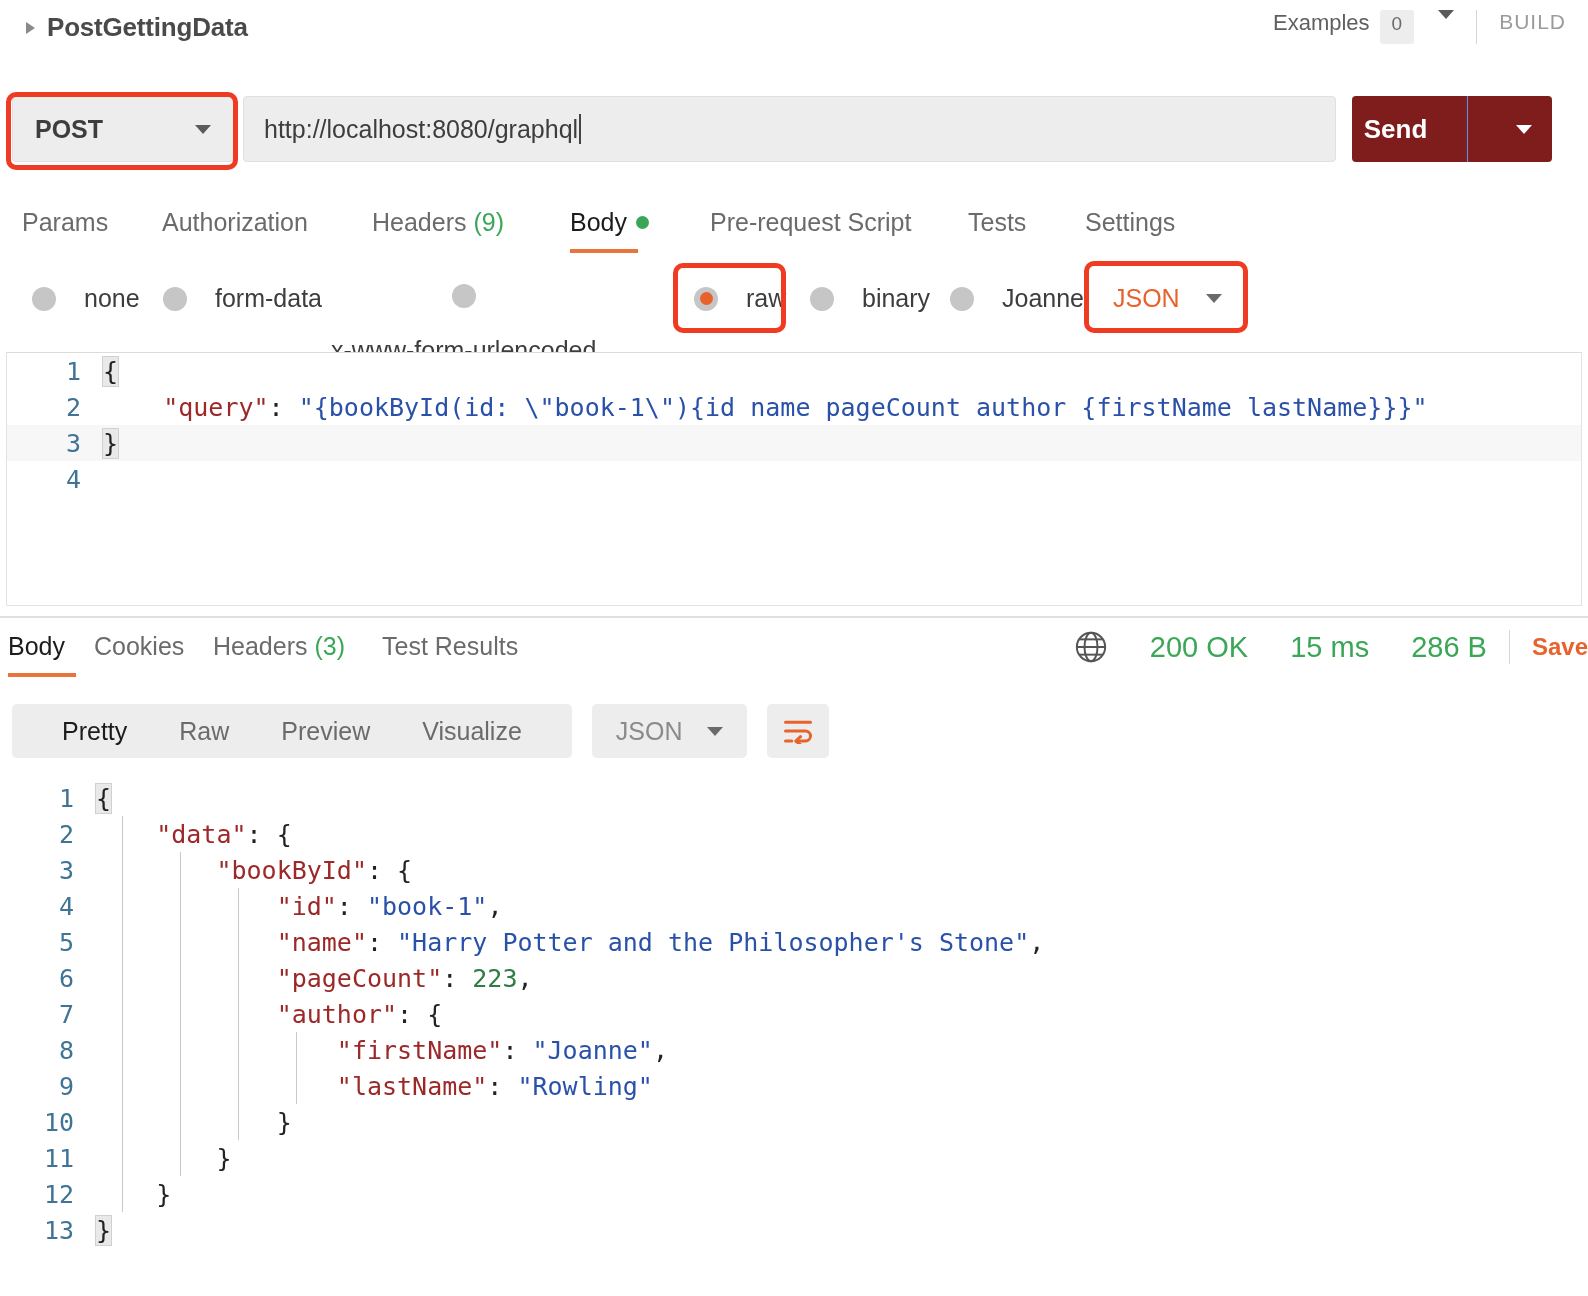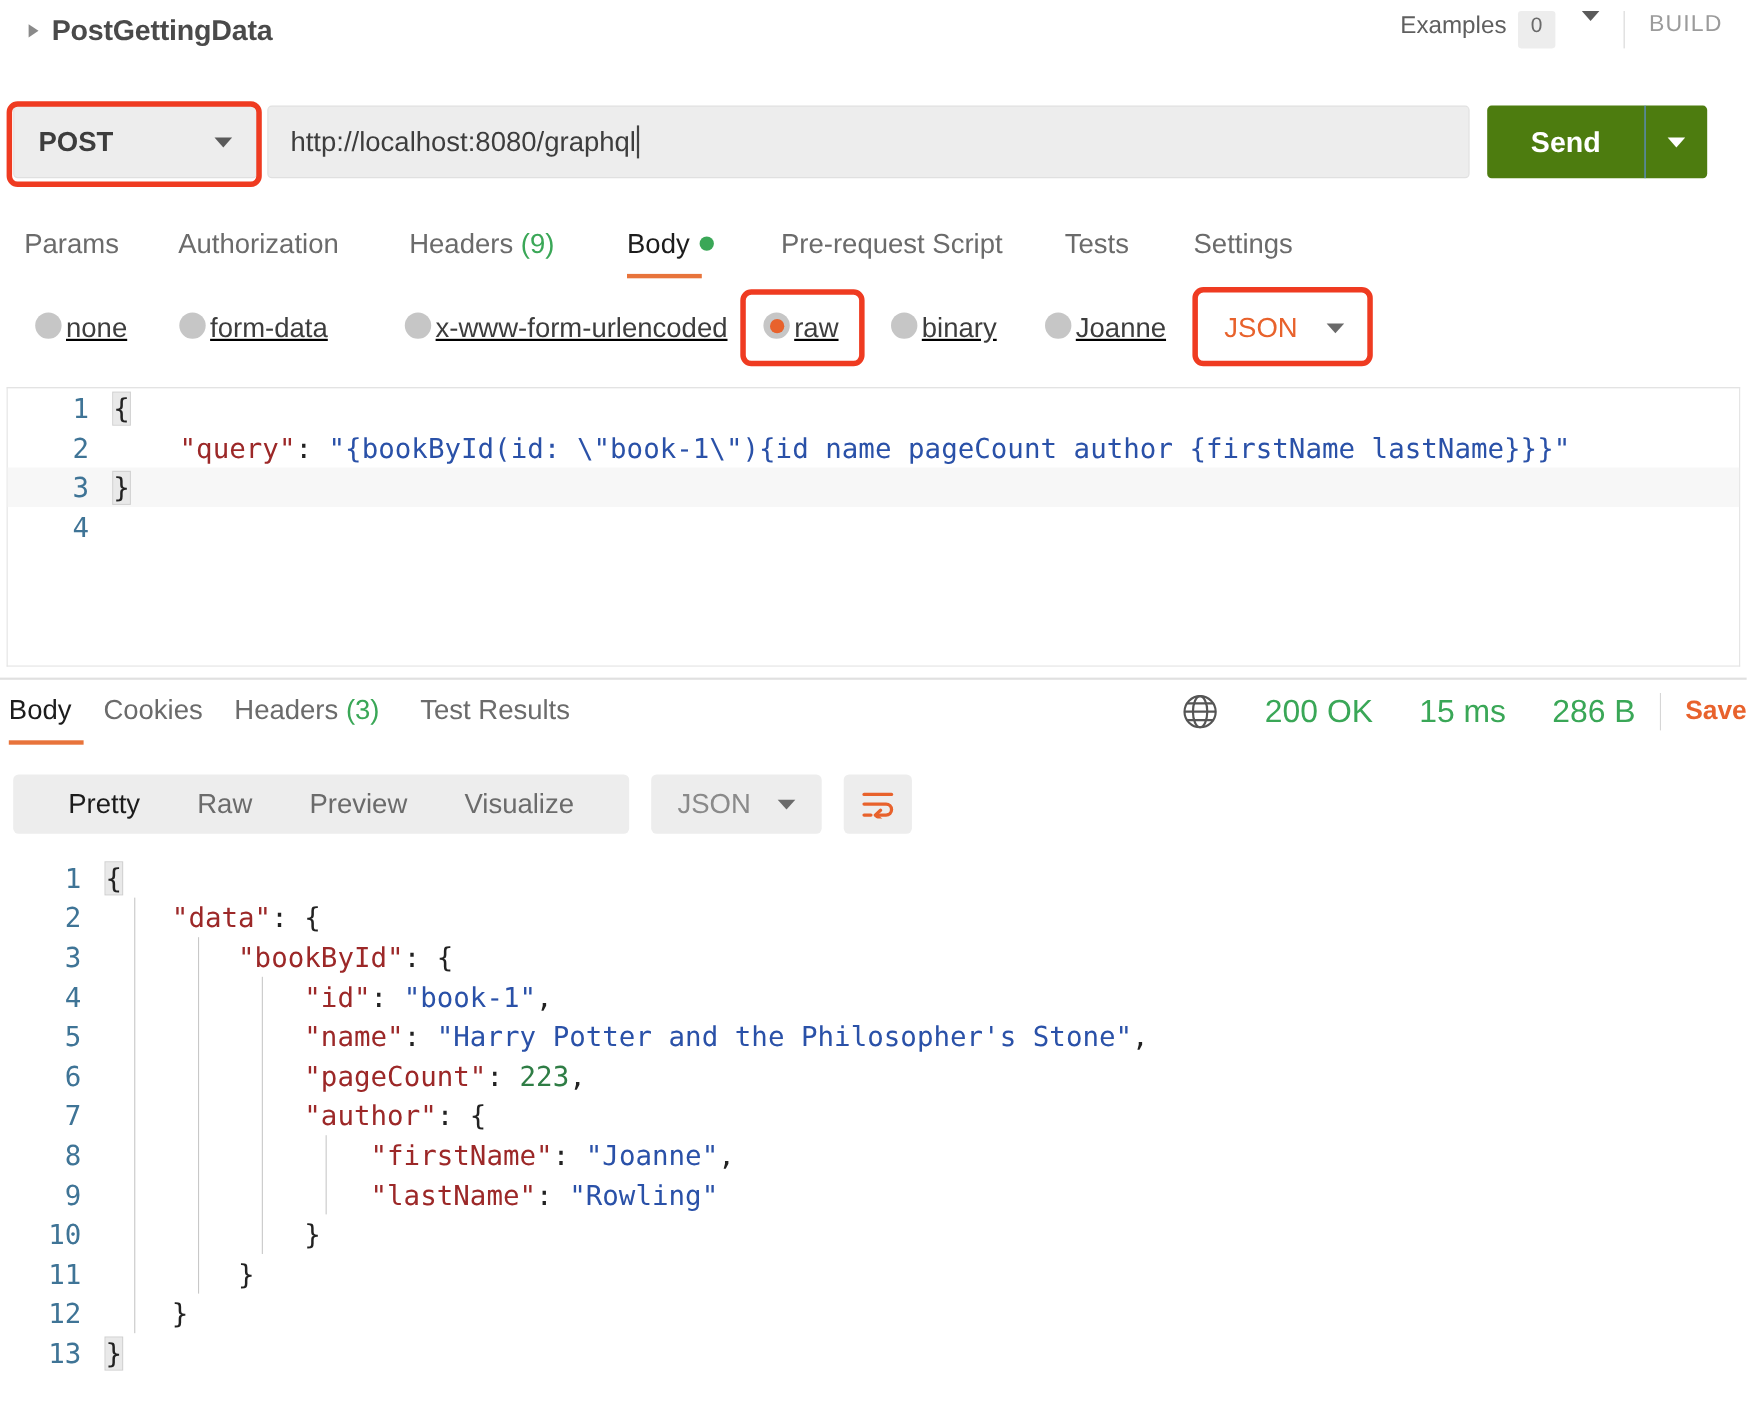--- a/index.html
+++ b/index.html
@@ -44,42 +44,42 @@
   .method-text { font-size:25px; color:#3d3d3d; font-weight:600; }
   .url-input {
     position:absolute; left:243px; top:4px; width:1093px; height:66px;
     background:#ededed; border:1px solid #e0e0e0; border-radius:4px;
     display:flex; align-items:center; padding:0 20px;
     font-size:25px; color:#3d3d3d;
   }
   .url-caret { display:inline-block; width:2px; height:30px; background:#444; margin-left:1px; }
   .send-btn {
     position:absolute; left:1352px; top:4px; width:200px; height:66px;
-    background:#4d7c0f; border-radius:4px; display:flex; align-items:center;
+    background:#7f1d1d; border-radius:4px; display:flex; align-items:center;gap:28px;
   }
   .send-main { flex:1; text-align:center; color:#fff; font-size:26px; font-weight:600; }
   .send-split { width:1px; height:100%; background:#5e90ee; }
   .send-arrow { width:56px; display:flex; align-items:center; justify-content:center; }
   .caret-down-white {
     width:0;height:0;border-top:9px solid #fff;
     border-left:8px solid transparent;border-right:8px solid transparent;
   }
 
   
   .req-tabs { position:absolute; left:0; top:196px; width:1588px; height:56px; display:flex; align-items:flex-start; }
   .rtab { position:relative; padding:6px 0 16px 0; margin-right:0; font-size:25px; color:#6b6b6b; white-space:nowrap; }
   .rtab.active { color:#1c1c1c; }
   .rtab .under { position:absolute; left:0; right:0; bottom:0; height:4px; background:#e8743b; display:none; }
   .rtab.active .under { display:block; }
   .rtab-count { color:#3aa757; }
   .green-dot { display:inline-block; width:13px; height:13px; border-radius:50%; background:#3aa757; margin-left:9px; vertical-align:2px; }
 
   
   .bodytype-row { position:absolute; left:0; top:268px; width:1588px; height:62px; }
-  .radio-item { position:absolute; display:flex; gap:4px;text-decoration:underline; }
+  .radio-item { position:absolute; display:flex; align-items:center; gap:28px; }
   .radio-circle { width:24px;height:24px;border-radius:50%;background:#c6c6c6; display:flex;align-items:center;justify-content:center; }
   .radio-circle.sel { background:#c6c6c6; }
   .radio-inner { width:13px;height:13px;border-radius:50%;background:#e8622c; }
   .radio-label { font-size:25px; color:#3d3d3d; }
   .json-sel { position:absolute; display:flex; align-items:center; gap:26px; }
   .json-sel-text { font-size:25px; color:#e8622c; }
   .caret-down-gray {
     width:0;height:0;border-top:9px solid #6a6a6a;
     border-left:8px solid transparent;border-right:8px solid transparent;
   }
@@ -180,21 +180,21 @@
       <span class="caret-down-gray"></span>
     </div>
   <div class="radio-item" style="left: 32px; top: 16px;">
         <span class="radio-circle"></span>
         <span class="radio-label">none</span>
       </div>
       <div class="radio-item" style="left: 163px; top: 16px;">
         <span class="radio-circle"></span>
         <span class="radio-label">form-data</span>
       </div>
-      <div class="radio-item" style="left: 368px; top: 16px;">
+      <div class="radio-item" style="left: 331px; top: 16px; flex-direction: column;">
         <span class="radio-circle"></span>
         <span class="radio-label">x-www-form-urlencoded</span>
       </div>
       <div class="radio-item" style="left: 694px; top: 16px;">
         <span class="radio-circle sel">
           <span class="radio-inner"></span>
         </span>
         <span class="radio-label">raw</span>
       </div>
       <div class="radio-item" style="left: 810px; top: 16px;">

